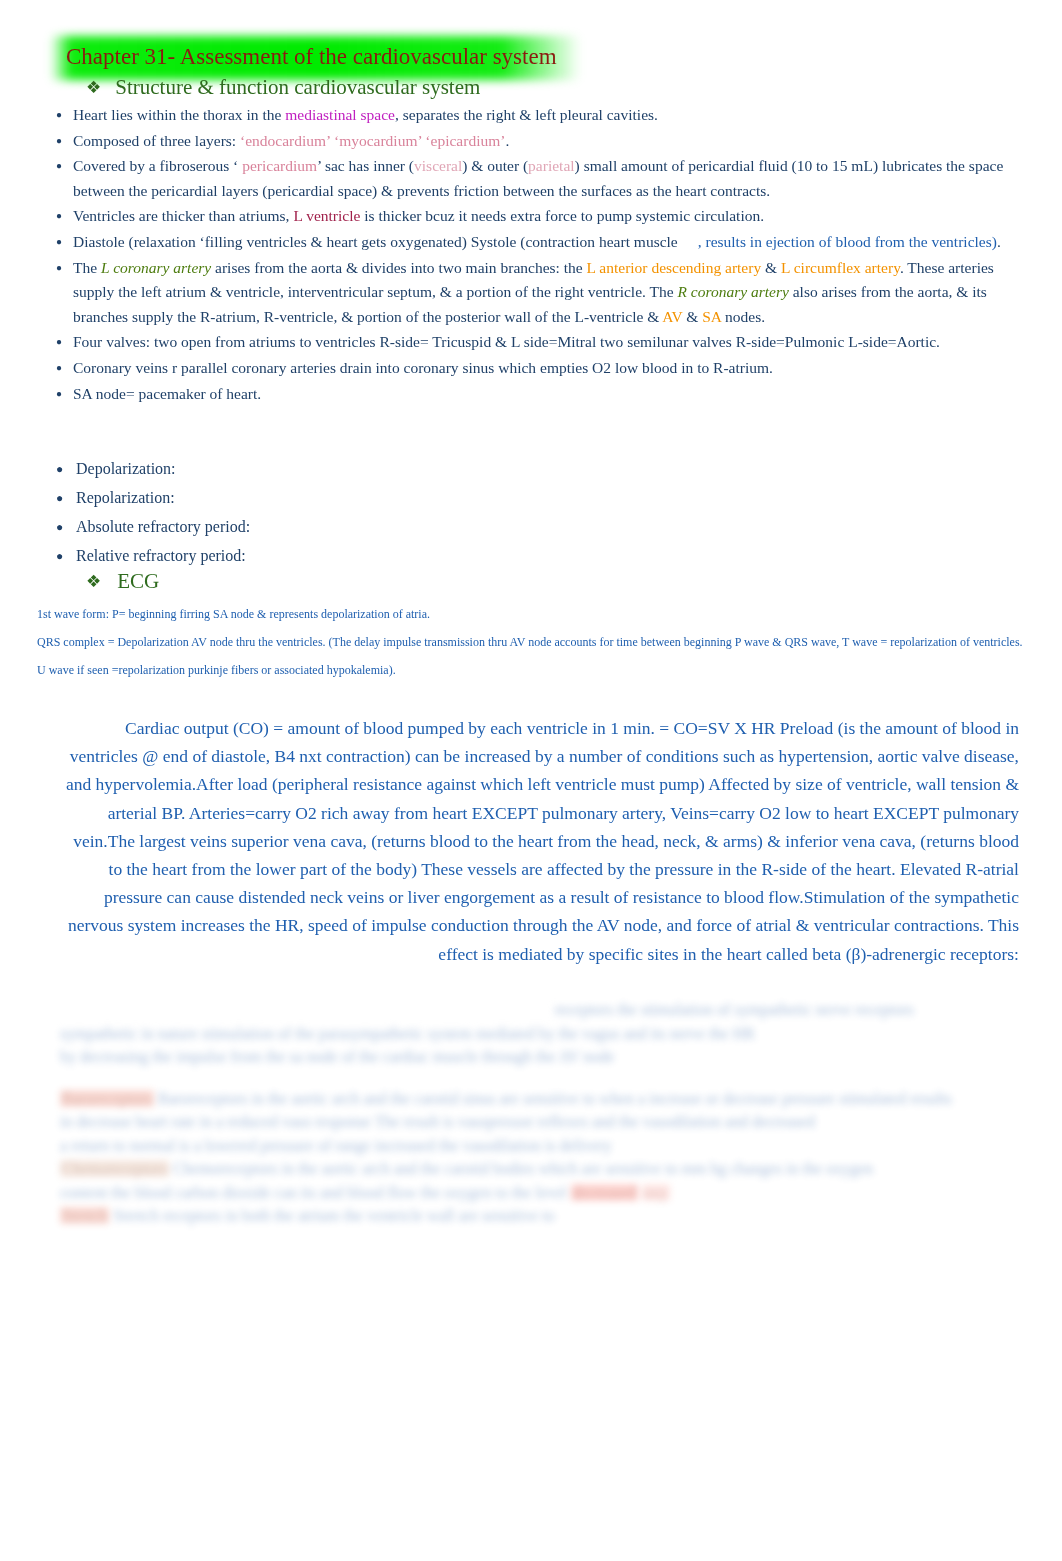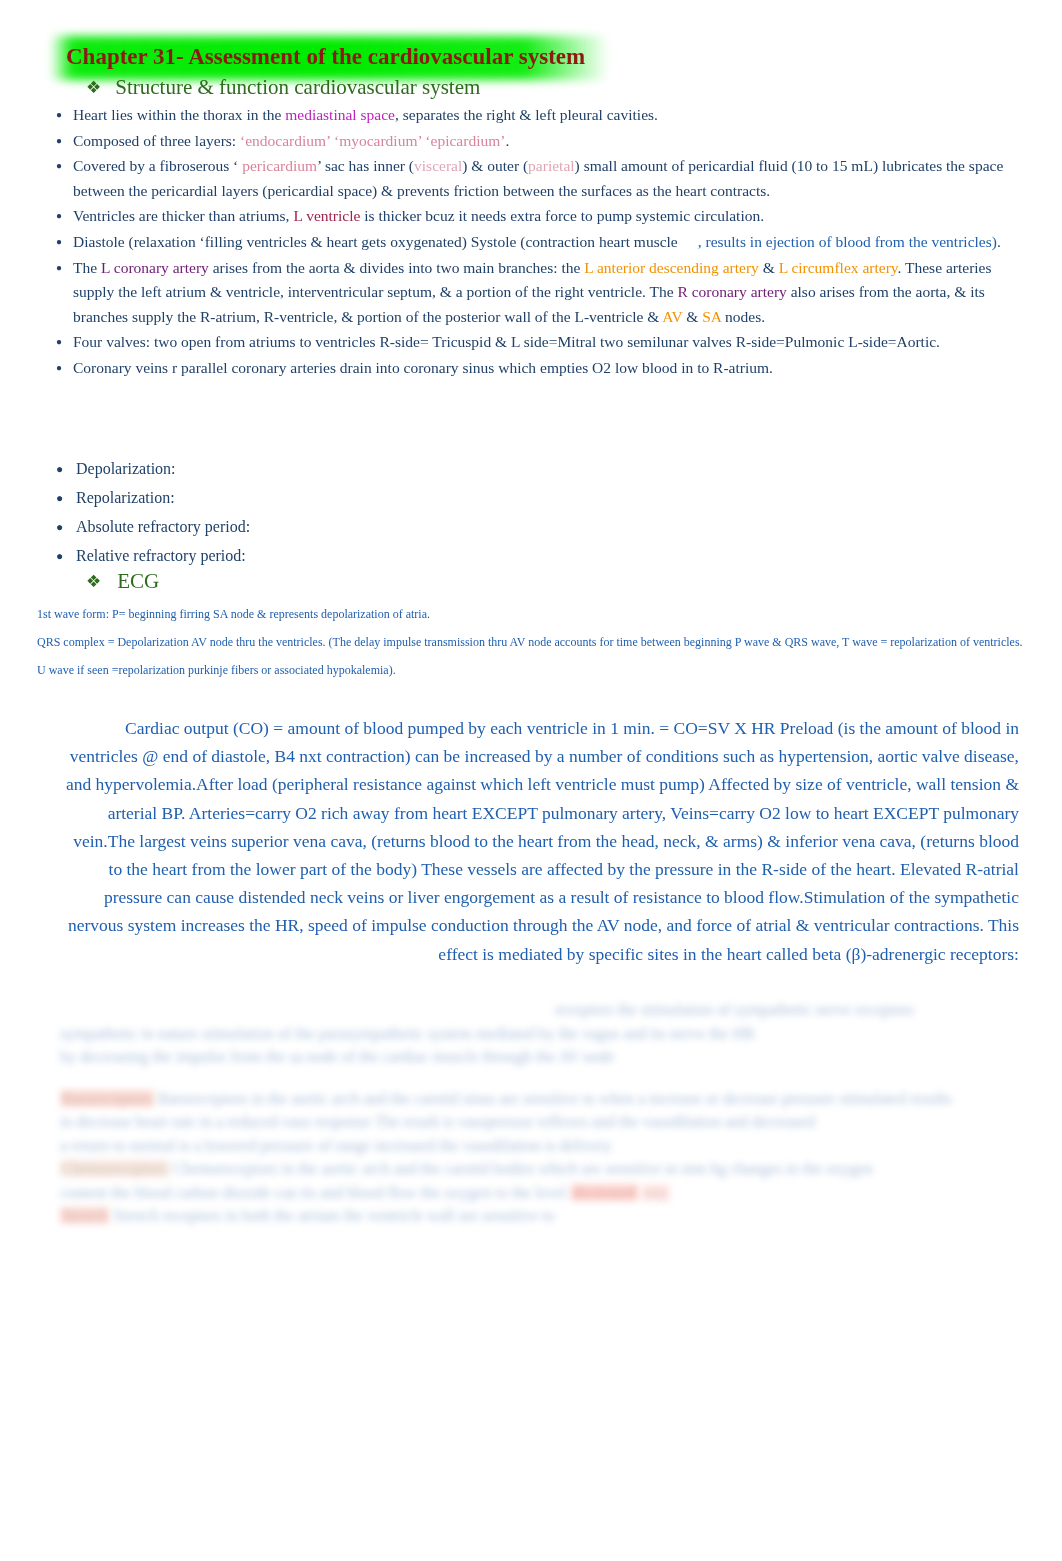--- a/index.html
+++ b/index.html
@@ -21,21 +21,20 @@
     left: 0; top: 0;
     width: 1062px;
     height: 1561px;
   }
 
   
   .title-row {
     position: absolute;
     left: 56px;
     top: 40px;
-    font-weight: bold;
   }
   .title-glow {
     display: inline-block;
     position: relative;
     padding: 3px 18px 4px 10px;
     font-size: 23px;
     line-height: 28px;
     color: #8B1A10;
     white-space: nowrap;
   }
@@ -147,21 +146,21 @@
     color: #1F5FAF;
     text-align: right;
   }
 
   
   .c-magenta  { color: #C020C0; margin-top: 40px; }
   .c-pink     { color: #D9839B; }
   .c-pink-lt  { color: #E0A6B6; }
   .c-maroon   { color: #A0214B; }
   .c-blue     { color: #1F5FAF; margin-left: 20px; }
-  .c-red      { color: #701a75; }
+  .c-red      { color: #4d7c0f; font-style: italic; }
   .c-orange   { color: #F39200; }
 
   
   .blur-block {
     position: absolute;
     left: 60px;
     top: 998px;
     width: 965px;
     font-size: 16px;
     line-height: 23.5px;
@@ -242,20 +241,23 @@
     </div>
 
     <div class="bitem">
       <span>Four valves: two open from atriums to ventricles R-side= Tricuspid &amp; L side=Mitral two semilunar valves R-side=Pulmonic L-side=Aortic.</span>
     </div>
 
     <div class="bitem">
       <span>Coronary veins r parallel coronary arteries drain into coronary sinus which empties O2 low blood in to R-atrium.</span>
     </div>
 
+    <div class="bitem">
+      <span>SA node= pacemaker of heart.</span>
+    </div>
 
   </div>
 
   <div class="blist-big">
     <div class="bitem-big">
       <span> Depolarization:</span>
     </div>
     <div class="bitem-big">
       <span>Repolarization:</span>
     </div>

